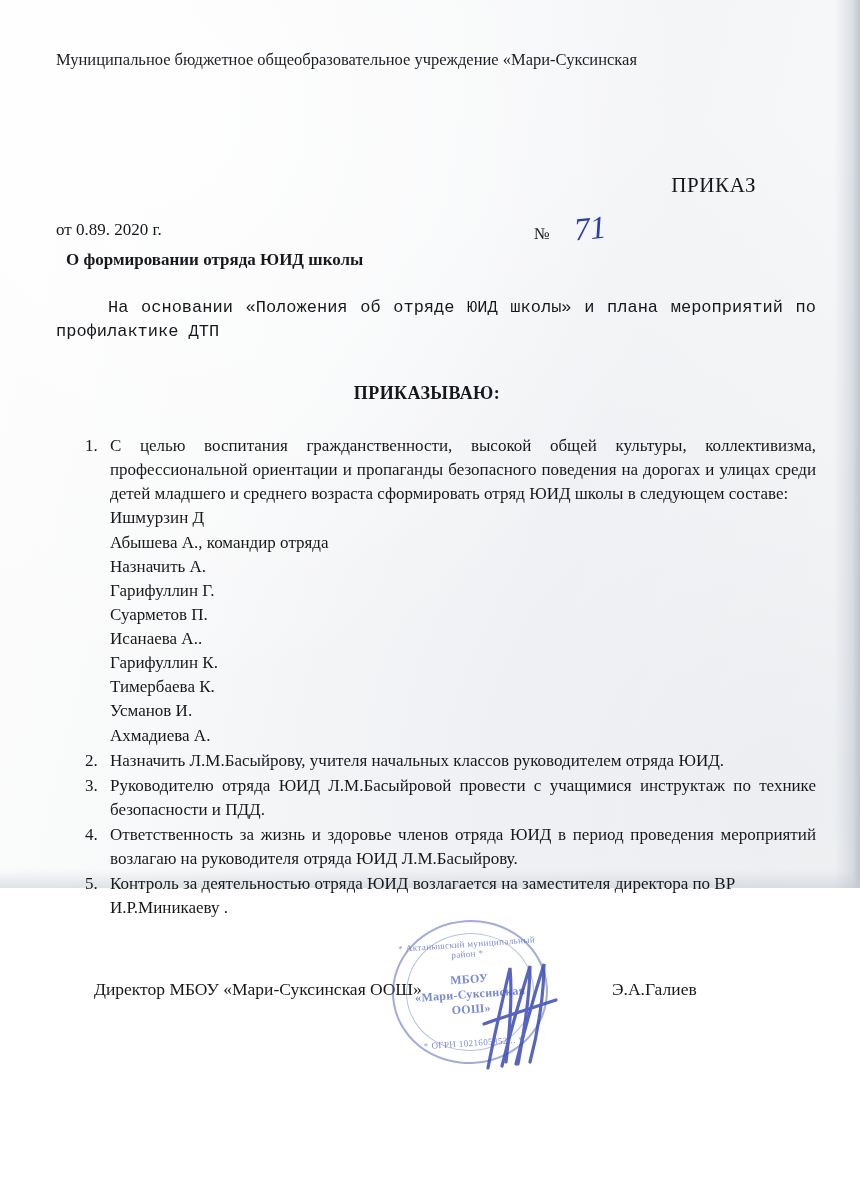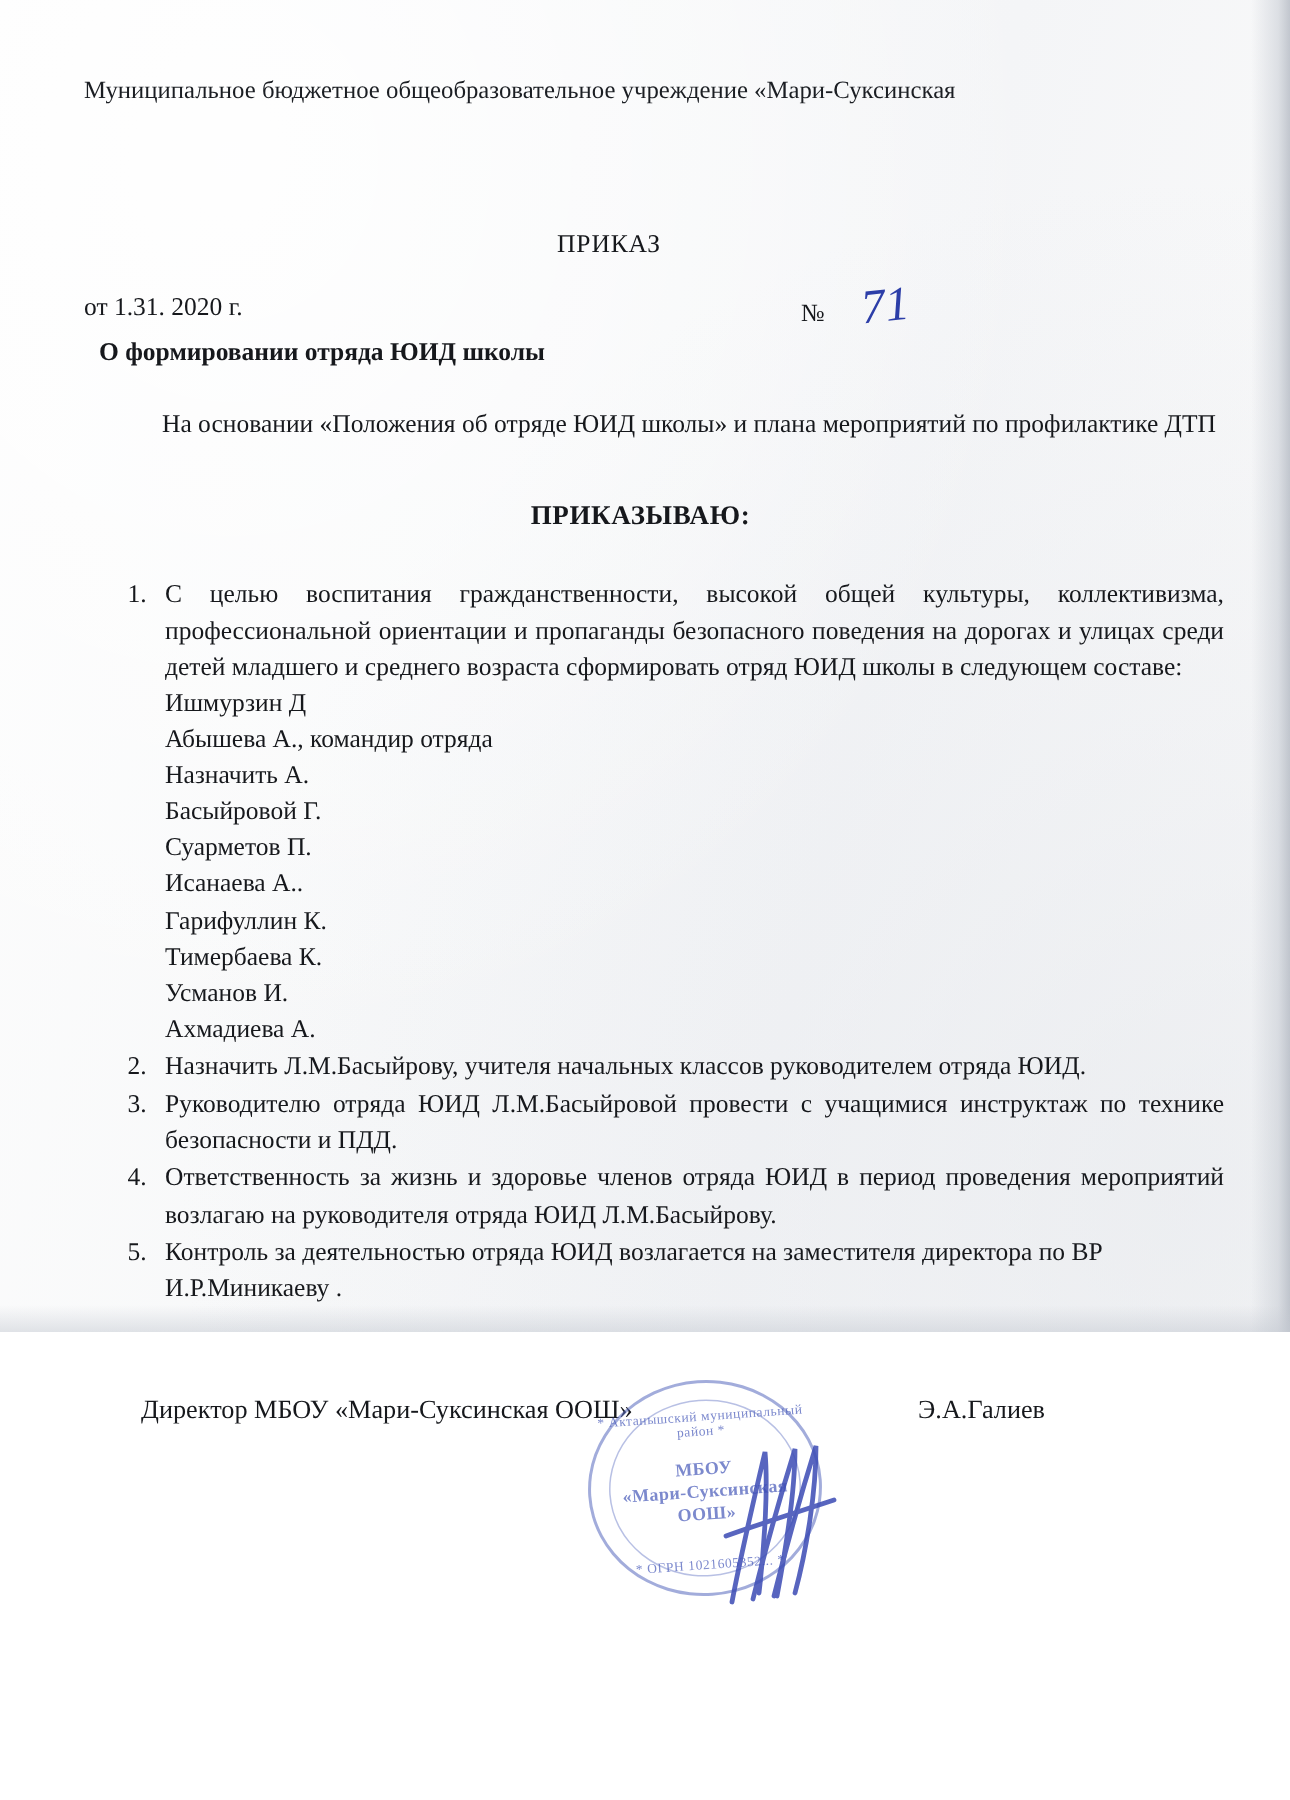--- a/index.html
+++ b/index.html
@@ -59,23 +59,23 @@
   .org-header {
     font-size: 16.5px;
     line-height: 1.5;
     color: #1b1e23;
   }
   .org-header div {
     white-space: nowrap;
   }
 
   .doc-title {
-    margin-top: 80px;
-    text-align: center;
-    font-size: 17px;
+    margin-top: 100px;
+    text-align: right;
+    font-size: 21px;
     letter-spacing: 0.6px;
     padding-right: 60px;
   }
 
   .date-row {
     margin-top: 22px;
     position: relative;
     height: 30px;
     font-size: 17px;
   }
@@ -105,20 +105,21 @@
     font-size: 17px;
     font-weight: bold;
     padding-left: 10px;
   }
 
   .basis {
     margin-top: 26px;
     font-size: 17px;
     line-height: 1.45;
     text-align: justify;
+    font-family: Liberation Mono, monospace;
   }
   .basis .indent {
     display: inline-block;
     width: 52px;
   }
 
   .order-word {
     margin-top: 38px;
     text-align: center;
     font-size: 18px;
@@ -239,39 +240,39 @@
 
   <div class="content">
 
     <div class="org-header">
       <div>Муниципальное бюджетное общеобразовательное учреждение «Мари-Суксинская</div>
     </div>
 
     <div class="doc-title">ПРИКАЗ</div>
 
     <div class="date-row">
-      <span class="date">от  1.31. 2020 г.</span>
+      <span class="date">от  0.89. 2020 г.</span>
       <span class="num-label">№</span>
       <span class="num-value">71</span>
     </div>
 
     <div class="subject">О формировании отряда ЮИД школы</div>
 
     <div class="basis"><span class="indent"></span><span>На основании «Положения об отряде ЮИД школы» и плана мероприятий по профилактике ДТП</span></div>
 
     <div class="order-word">ПРИКАЗЫВАЮ:</div>
 
     <ol class="items">
       <li>
         <span>С целью воспитания гражданственности, высокой общей культуры, коллективизма, профессиональной ориентации и пропаганды безопасного поведения на дорогах и улицах среди детей младшего и среднего возраста сформировать отряд ЮИД школы в следующем составе:</span>
         <ul class="members">
           <li>Ишмурзин Д</li>
           <li>Абышева А., командир отряда</li>
           <li>Назначить А.</li>
-          <li>Басыйровой Г.</li>
+          <li>Гарифуллин Г.</li>
           <li>Суарметов П.</li>
           <li>Исанаева А..</li>
           <li>Гарифуллин К.</li>
           <li>Тимербаева К.</li>
           <li>Усманов И.</li>
           <li>Ахмадиева А.</li>
         </ul>
       </li>
       <li>Назначить  Л.М.Басыйрову,  учителя  начальных  классов  руководителем  отряда ЮИД.</li>
       <li>Руководителю отряда ЮИД   Л.М.Басыйровой провести с учащимися инструктаж по технике безопасности и ПДД.</li>

